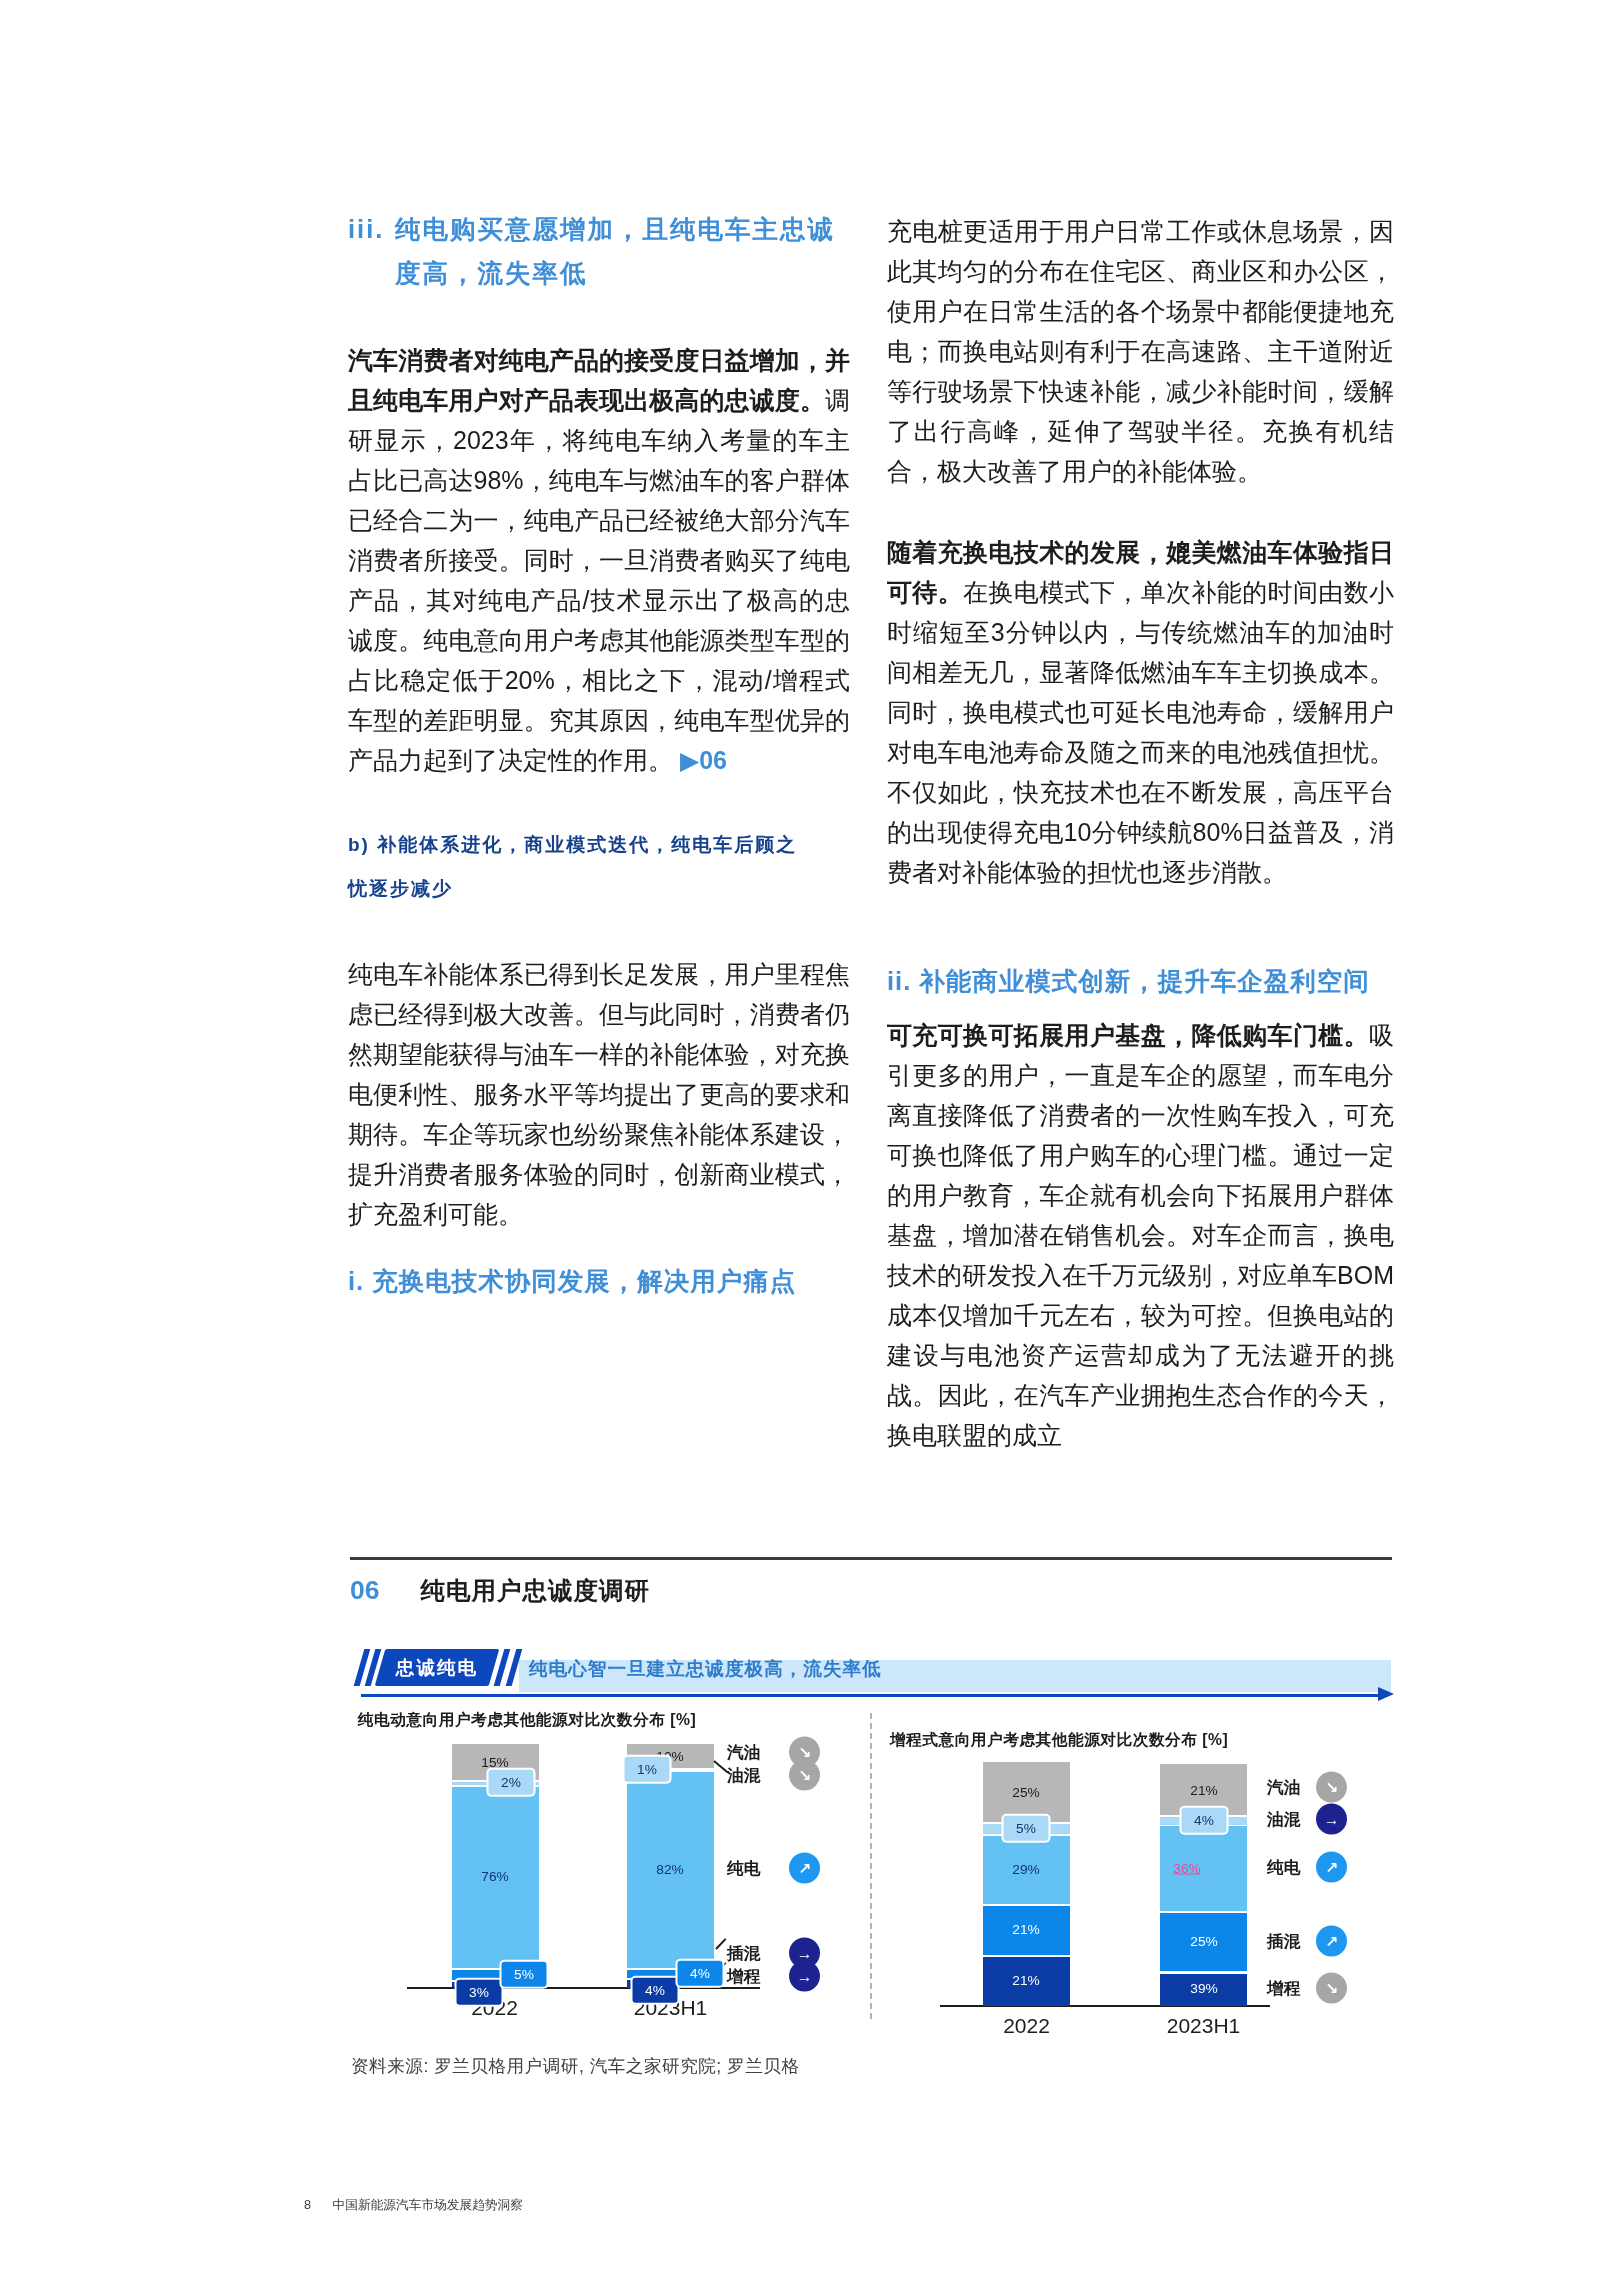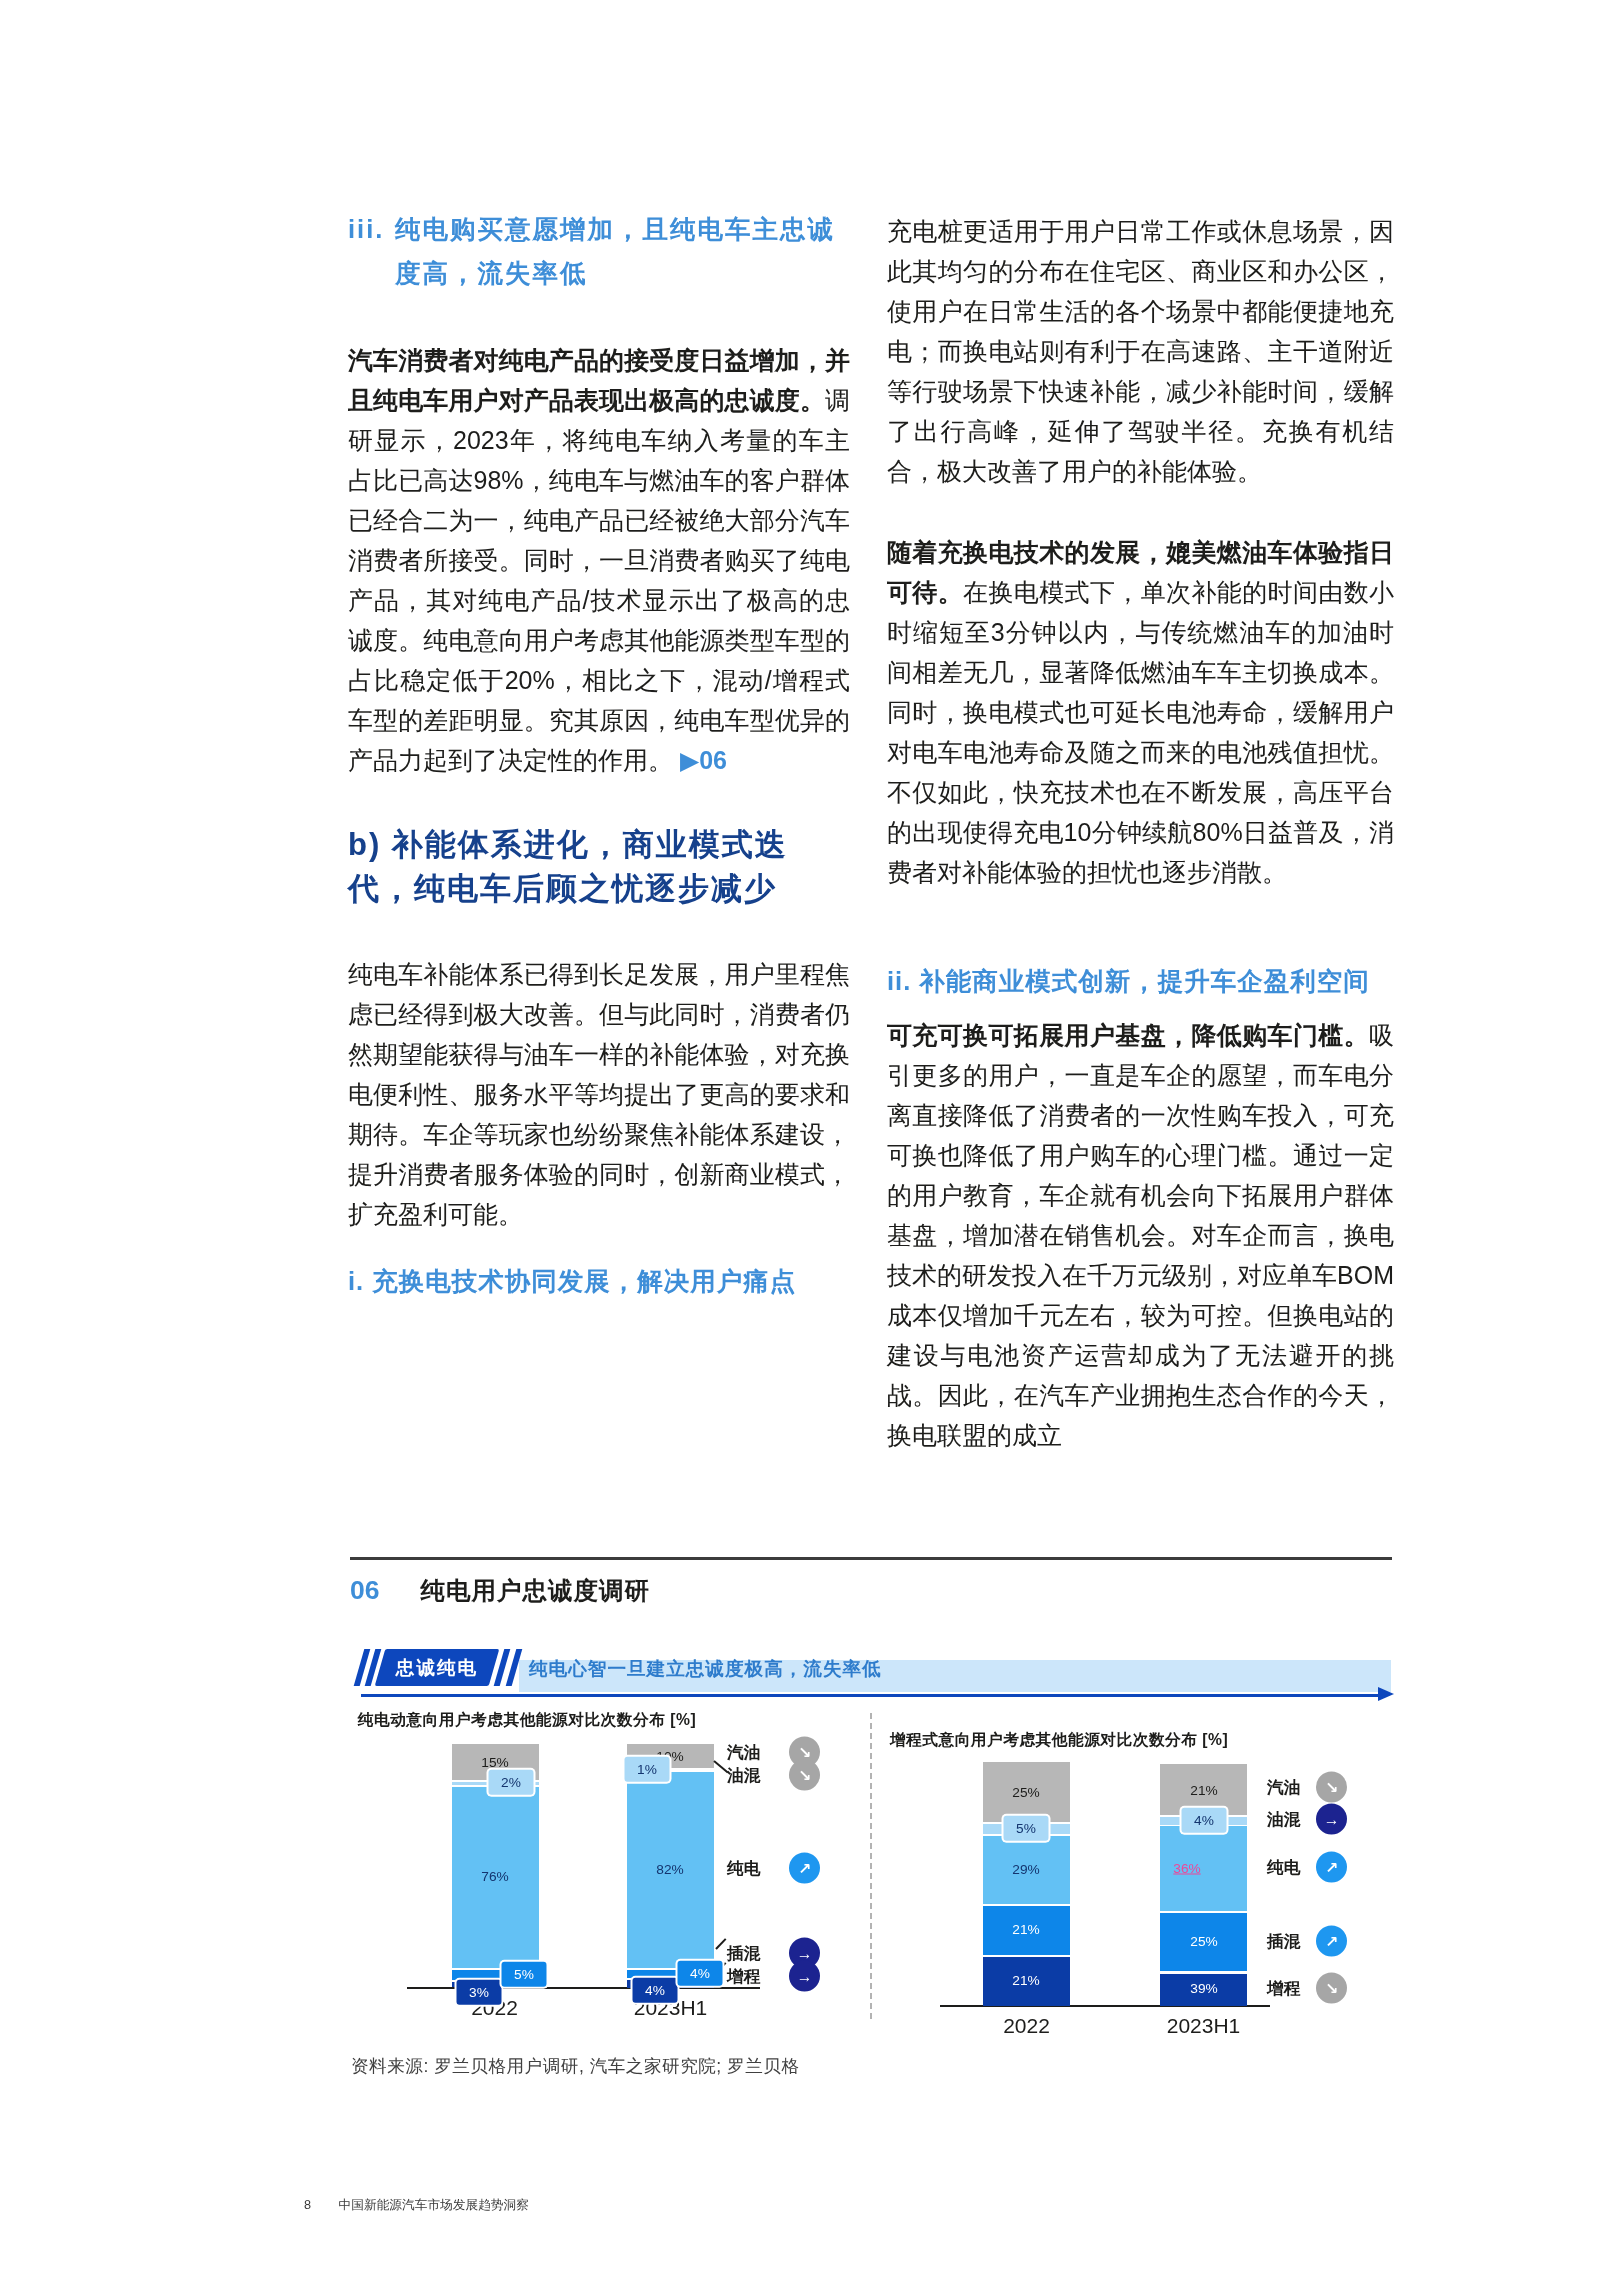--- a/index.html
+++ b/index.html
@@ -8,21 +8,21 @@
 
   
   .col{position:absolute;top:201px;}
   .col-left{left:348px;width:502px;}
   .col-right{left:887px;width:507px;}
   .col p{margin:0;font-size:25px;line-height:40px;text-align:justify;color:#1d1d1b;}
   .col p b{font-weight:bold;color:#1d1d1b;}
   .h-blue{margin:0;font-size:25.5px;line-height:44px;font-weight:bold;color:#3e8ed8;letter-spacing:2px;}
   .h-iii{margin-top:5.9px;padding-left:47px;text-indent:-47px;}
   .h-iii .marker{display:inline-block;width:47px;text-indent:0;}
-  .h-navy{margin:43px 0 0 0;width:465px;font-size:31px;line-height:44px;font-weight:bold;color:#16418c;letter-spacing:2px;}
+  .h-navy{margin:43px 0 0 0;width:465px;font-size:19px;line-height:44px;font-weight:bold;color:#16418c;letter-spacing:2px;}
   .h-blue-s{margin:25.5px 0 0 0;font-size:25.5px;line-height:44px;font-weight:bold;color:#3e8ed8;letter-spacing:1px;}
   .mt-p1{margin-top:45px !important;}
   .mt-pa{margin-top:9.8px !important;}
   .mt-pb{margin-top:41px !important;}
   .mt-hii{margin-top:67px !important;}
   .mt-p3{margin-top:11.8px !important;}
   .mt-p2{margin-top:43px !important;}
   .figref{color:#3e8ed8;font-weight:bold;white-space:nowrap;}
 
   
@@ -56,21 +56,21 @@
   .year{position:absolute;width:137px;text-align:center;font-size:21px;color:#1d1d1b;}
   .cat-lab{position:absolute;font-size:16.7px;font-weight:bold;color:#1d1d1b;transform:translateY(-50%);white-space:nowrap;}
   .t-ic{position:absolute;width:31px;height:31px;border-radius:50%;display:flex;align-items:center;
         justify-content:center;color:#ffffff;font-size:15.7px;font-weight:bold;transform:translateY(-50%);}
   .conn{position:absolute;height:2px;background:#1d1d1b;transform-origin:left center;}
   .vsep{position:absolute;left:870px;top:1713px;height:306px;width:0;border-left:2px dashed #b3b3b3;}
 
   
   .source{position:absolute;left:351px;top:2054px;font-size:17.6px;color:#404040;letter-spacing:0.5px;}
   .footer{position:absolute;left:304px;top:2197px;font-size:12.7px;color:#3a3a3a;}
-  .footer .ft-title{margin-left:24px;}
+  .footer .ft-title{margin-left:18px;}
 </style>
 </head>
 <body>
 
 <div class="page">
 
   <div class="col col-left">
     <h2 class="h-blue h-iii"><span class="marker">iii.</span><span>纯电购买意愿增加，且纯电车主忠诚度高，流失率低</span></h2>
     <p class="mt-p1"><b>汽车消费者对纯电产品的接受度日益增加，并且纯电车用户对产品表现出极高的忠诚度。</b><span>调研显示，2023年，将纯电车纳入考量的车主占比已高达98%，纯电车与燃油车的客户群体已经合二为一，纯电产品已经被绝大部分汽车消费者所接受。同时，一旦消费者购买了纯电产品，其对纯电产品/技术显示出了极高的忠诚度。纯电意向用户考虑其他能源类型车型的占比稳定低于20%，相比之下，混动/增程式车型的差距明显。究其原因，纯电车型优异的产品力起到了决定性的作用。</span> <span class="figref">▶06</span></p>
     <h2 class="h-navy">b) 补能体系进化，商业模式迭代，纯电车后顾之忧逐步减少</h2>

